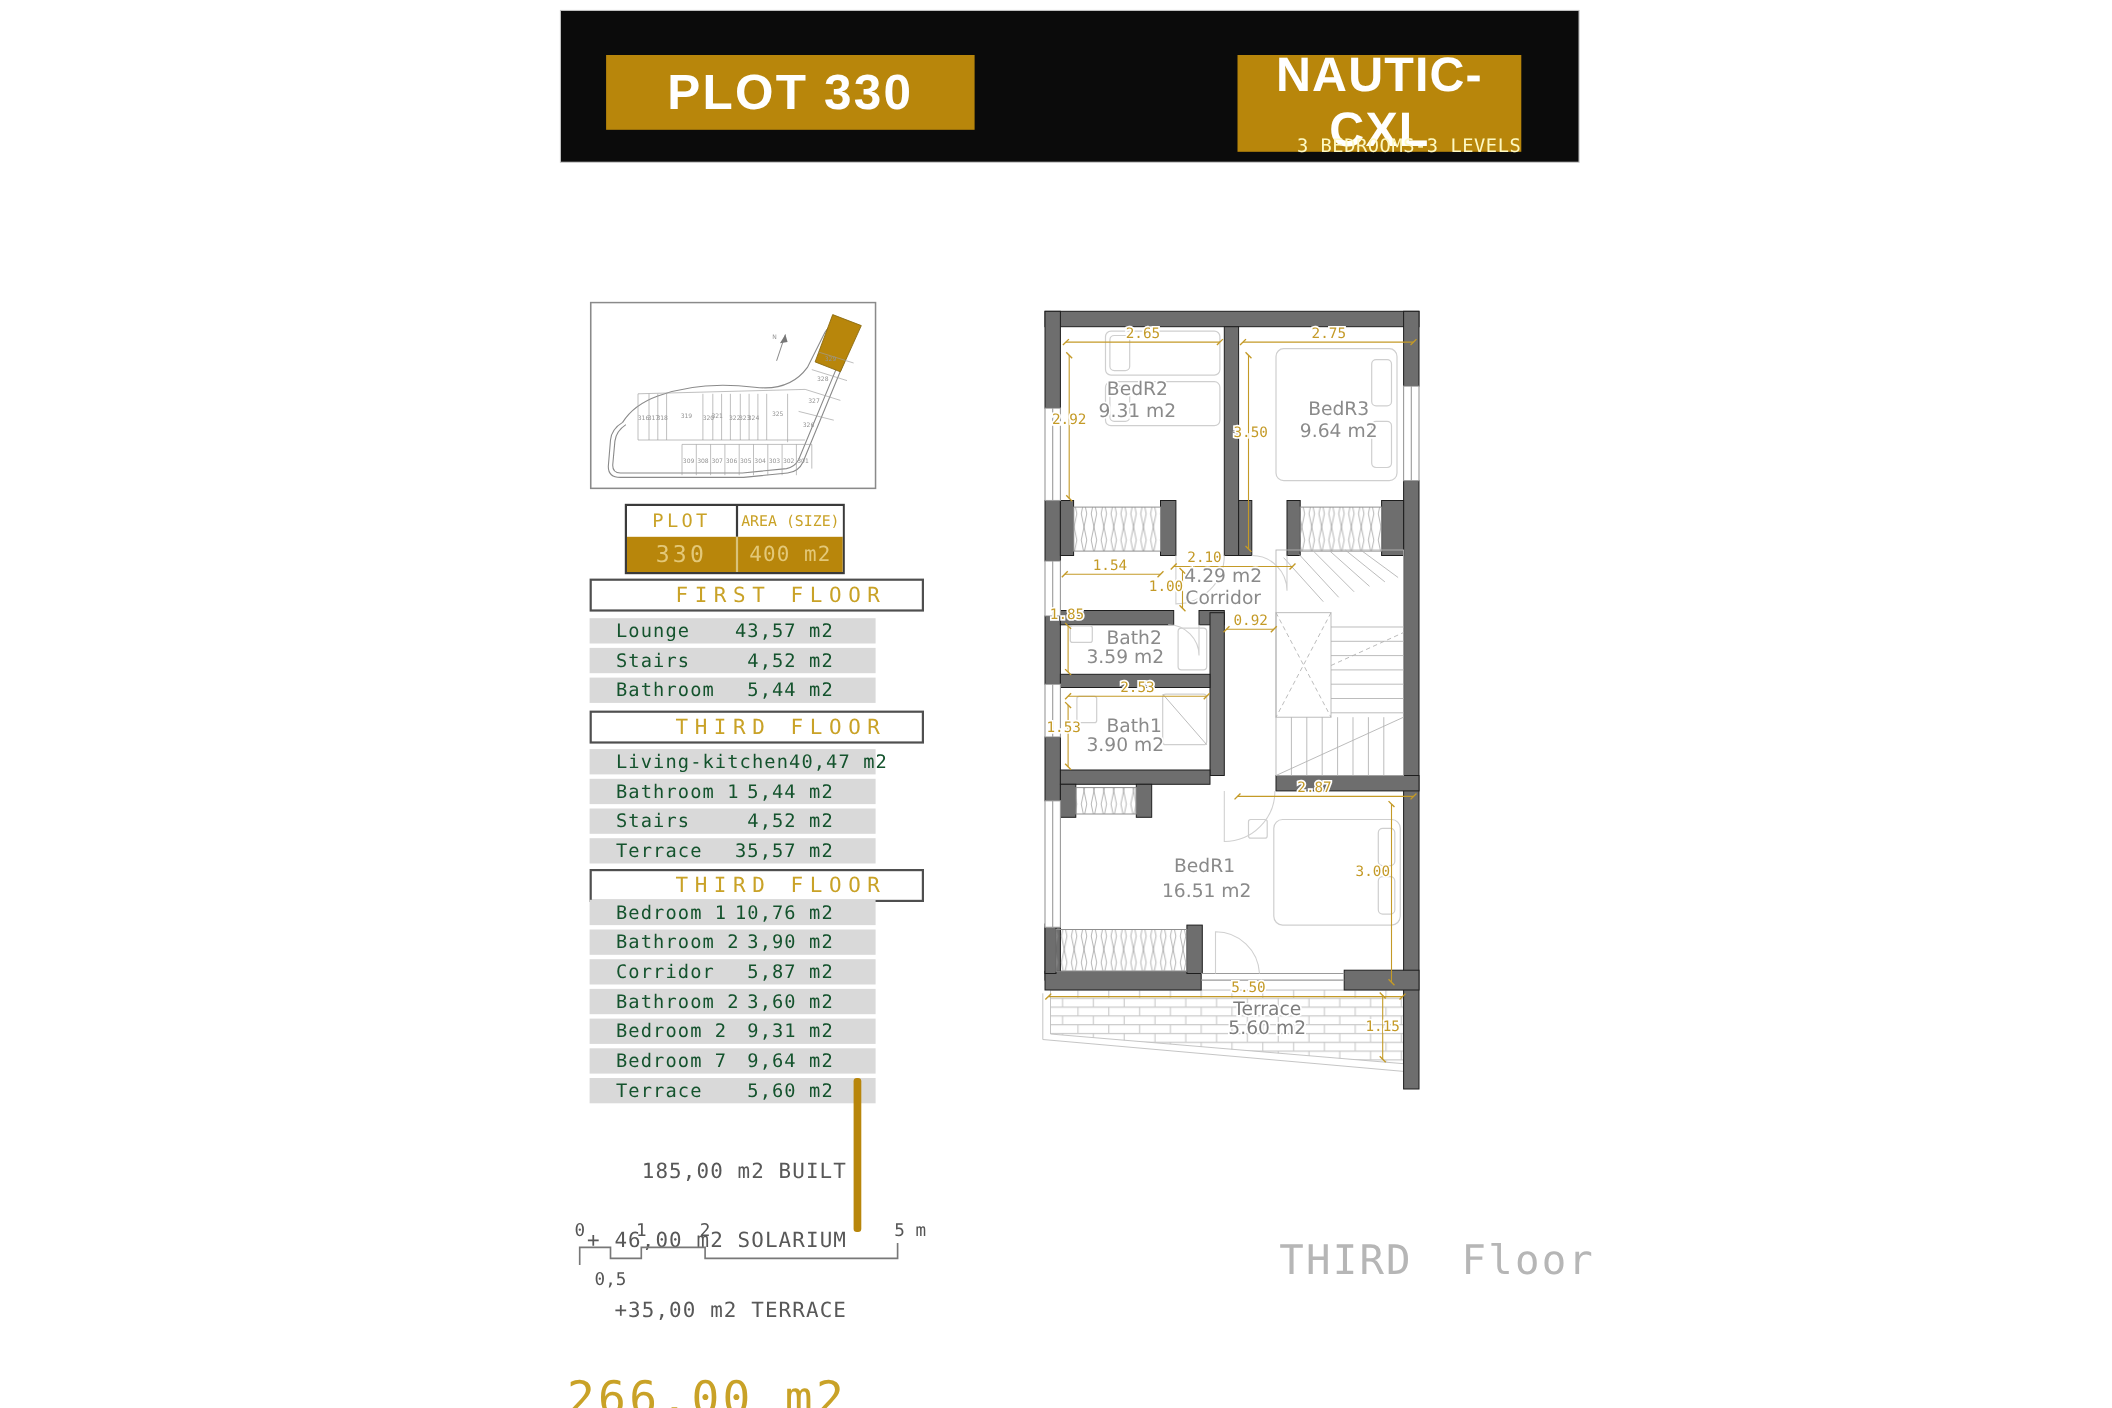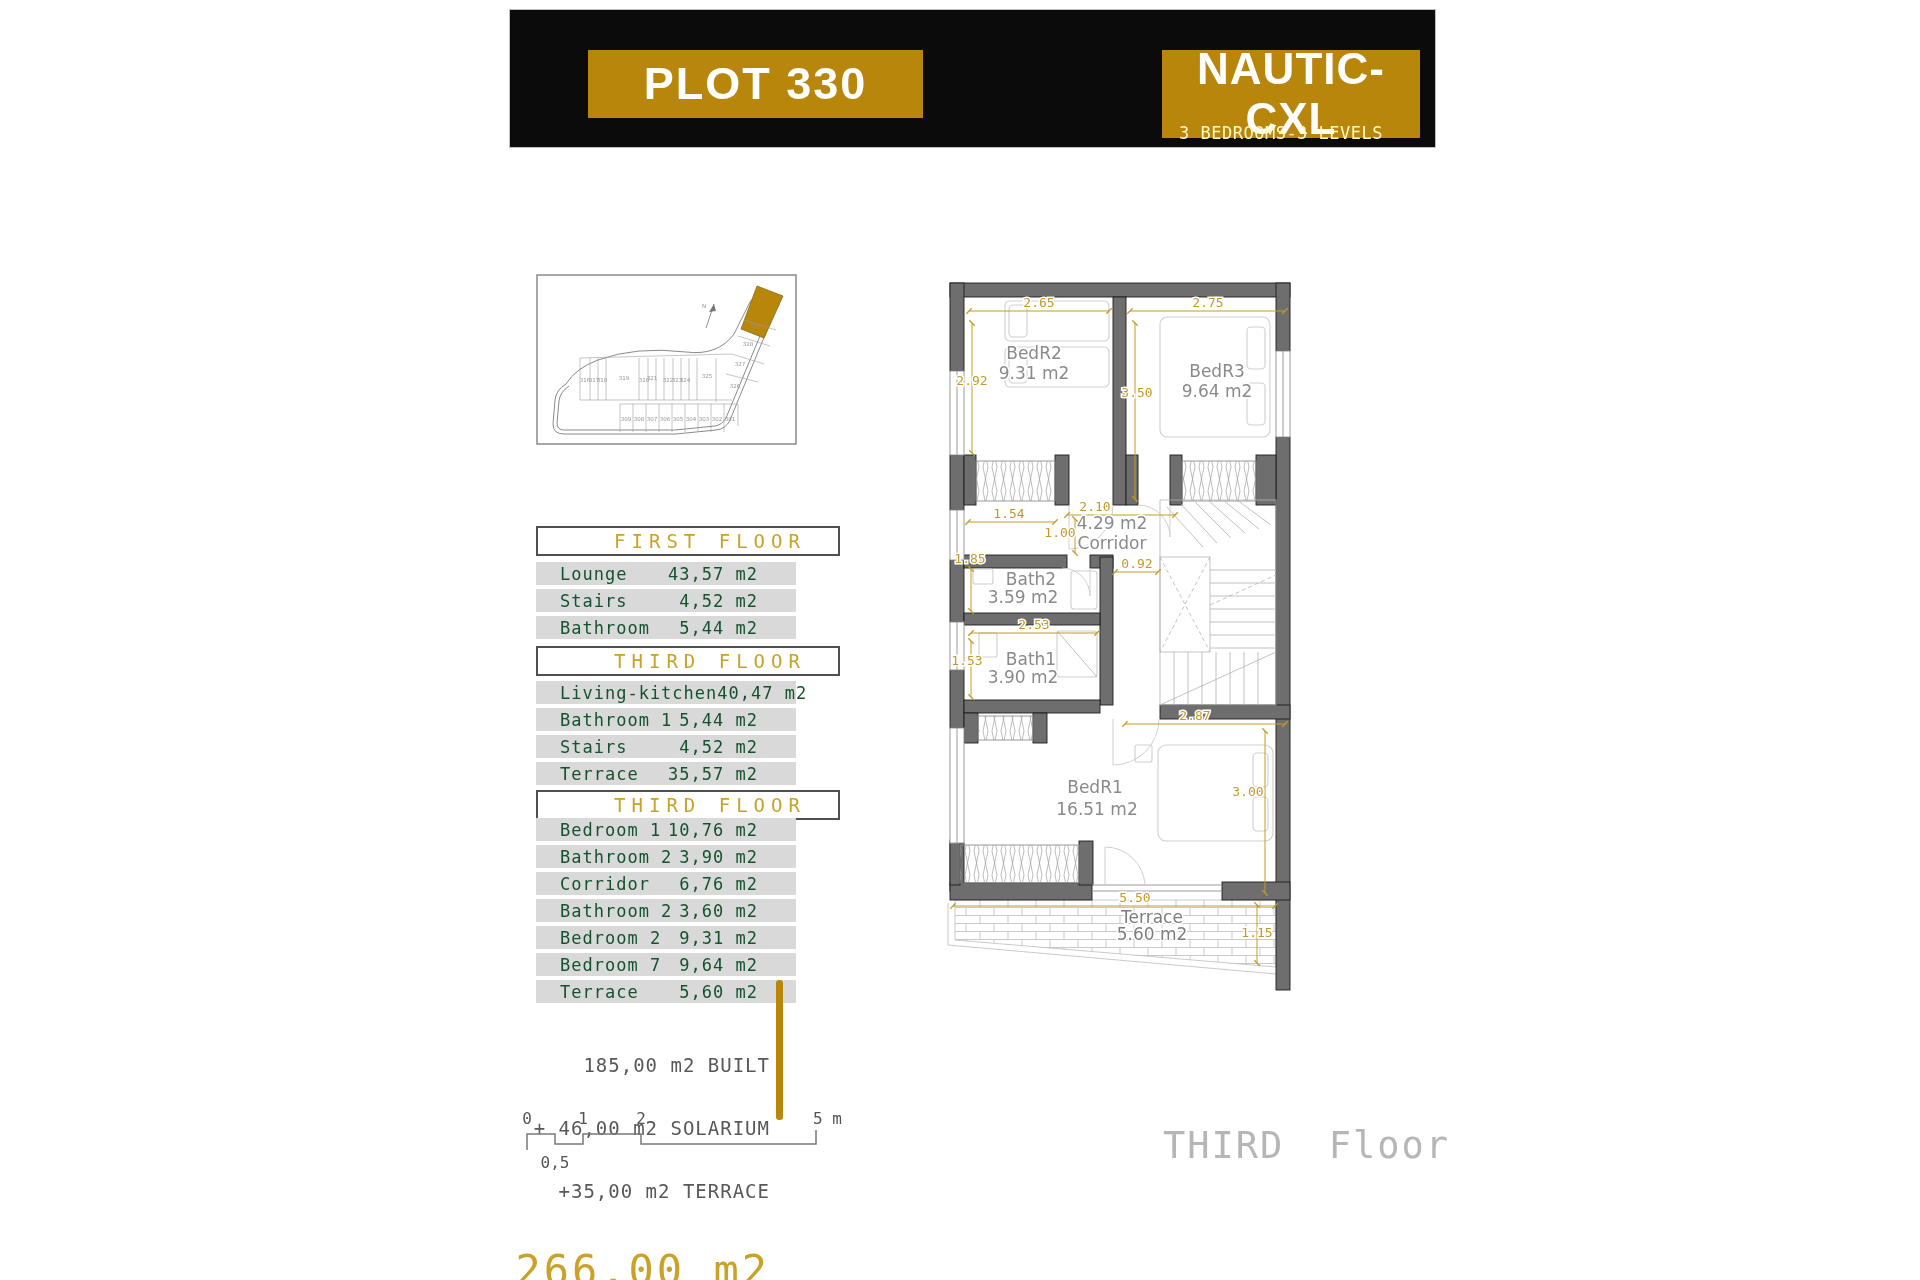--- a/index.html
+++ b/index.html
@@ -4,21 +4,21 @@
 <style>
   html,body{margin:0;padding:0;background:#ffffff;}
   .page{position:relative;width:1920px;height:1280px;background:#ffffff;overflow:hidden;
         font-family:"DejaVu Sans Mono",monospace;}
   .abs{position:absolute;}
 
   
   .header-bar{left:510px;top:10px;width:925px;height:137px;background:#0b0b0b;
               box-shadow:0 0 0 1px #c0c0c0;}
   .badge{position:absolute;background:#B8860B;display:flex;align-items:center;justify-content:center;
-         color:#ffffff;font-family:"Liberation Sans",sans-serif;font-weight:bold;margin-left:37px;}
+         color:#ffffff;font-family:"Liberation Sans",sans-serif;font-weight:bold;}
   .badge-plot{left:41px;top:40px;width:335px;height:68px;font-size:45px;letter-spacing:2px;}
   .badge-model{left:615px;top:40px;width:258px;height:88px;font-size:44px;letter-spacing:1px;text-align:center;}
   .header-sub{position:absolute;left:600px;top:113px;width:273px;text-align:right;
               color:#fef9c3;font-size:17px;letter-spacing:0.5px;}
 
   
   .siteplan{left:536px;top:274px;width:261px;height:171px;}
   .plot-table{left:568px;top:458px;width:196px;border:2px solid #3a3a3a;}
   .pt-head{display:flex;height:28px;background:#ffffff;color:#C9A227;}
   .pt-head .c1{width:99px;display:flex;align-items:center;justify-content:center;
@@ -150,20 +150,30 @@
       <text class="sp-num" x="116" y="147">307</text>
       <text class="sp-num" x="129" y="147">306</text>
       <text class="sp-num" x="142" y="147">305</text>
       <text class="sp-num" x="155" y="147">304</text>
       <text class="sp-num" x="168" y="147">303</text>
       <text class="sp-num" x="181" y="147">302</text>
       <text class="sp-num" x="194" y="147">301</text>
     </g>
   </svg>
 
+  <div class="abs plot-table">
+    <div class="pt-head">
+      <div class="c1">PLOT</div>
+      <div class="c2">AREA (SIZE)</div>
+    </div>
+    <div class="pt-val">
+      <div class="c1">330</div>
+      <div class="c2">400 m2</div>
+    </div>
+  </div>
 
   <div class="abs floor-head" style="top:526px">
     <span>FIRST FLOOR</span>
   </div>
   <div class="abs rows" style="top:562px">
     <div class="row"><span>Lounge</span><span>43,57 m2</span></div>
     <div class="row"><span>Stairs</span><span>4,52 m2</span></div>
     <div class="row"><span>Bathroom</span><span>5,44 m2</span></div>
   </div>
 
@@ -176,21 +186,21 @@
     <div class="row"><span>Stairs</span><span>4,52 m2</span></div>
     <div class="row"><span>Terrace</span><span>35,57 m2</span></div>
   </div>
 
   <div class="abs floor-head" style="top:790px">
     <span>THIRD FLOOR</span>
   </div>
   <div class="abs rows" style="top:818px">
     <div class="row"><span>Bedroom 1</span><span>10,76 m2</span></div>
     <div class="row"><span>Bathroom 2</span><span>3,90 m2</span></div>
-    <div class="row"><span>Corridor</span><span>6,76 m2</span></div>
+    <div class="row"><span>Corridor</span><span>5,87 m2</span></div>
     <div class="row"><span>Bathroom 2</span><span>3,60 m2</span></div>
     <div class="row"><span>Bedroom 2</span><span>9,31 m2</span></div>
     <div class="row"><span>Bedroom 7</span><span>9,64 m2</span></div>
     <div class="row"><span>Terrace</span><span>5,60 m2</span></div>
   </div>
 
   <div class="abs gold-bar"></div>
   <div class="abs totals">
     <div>185,00 m2 BUILT</div>
     <div>+ 46,00 m2 SOLARIUM</div>

